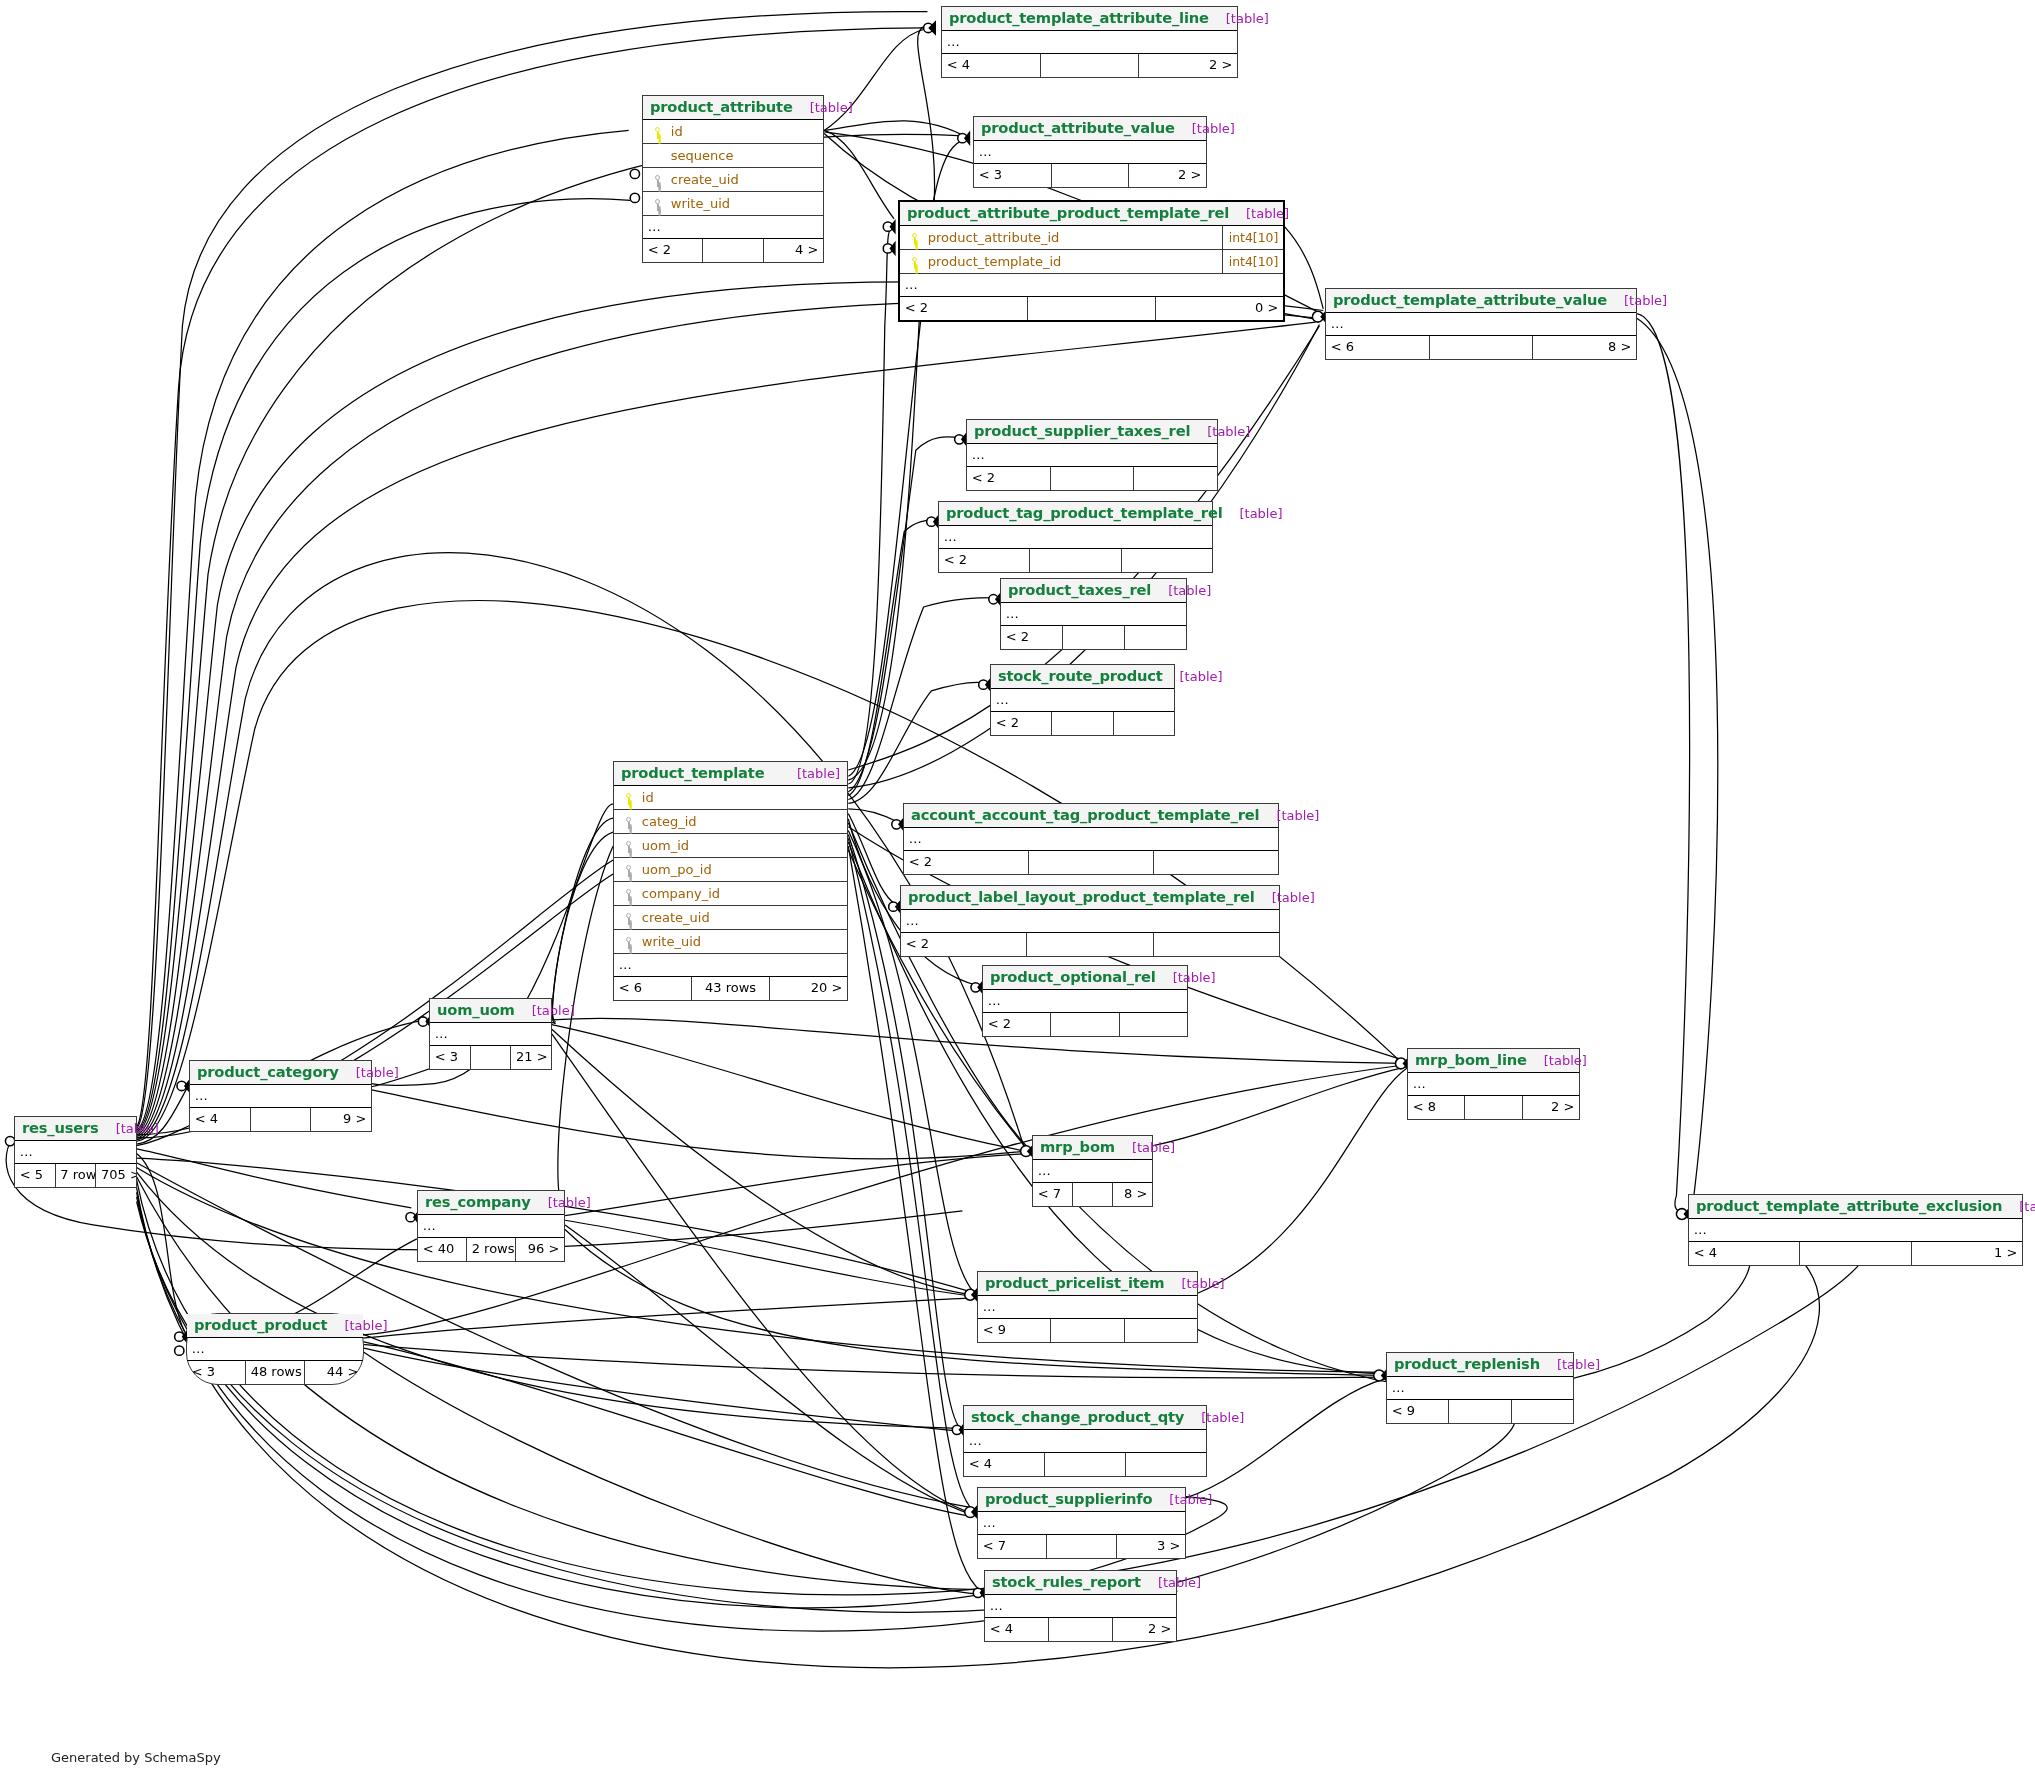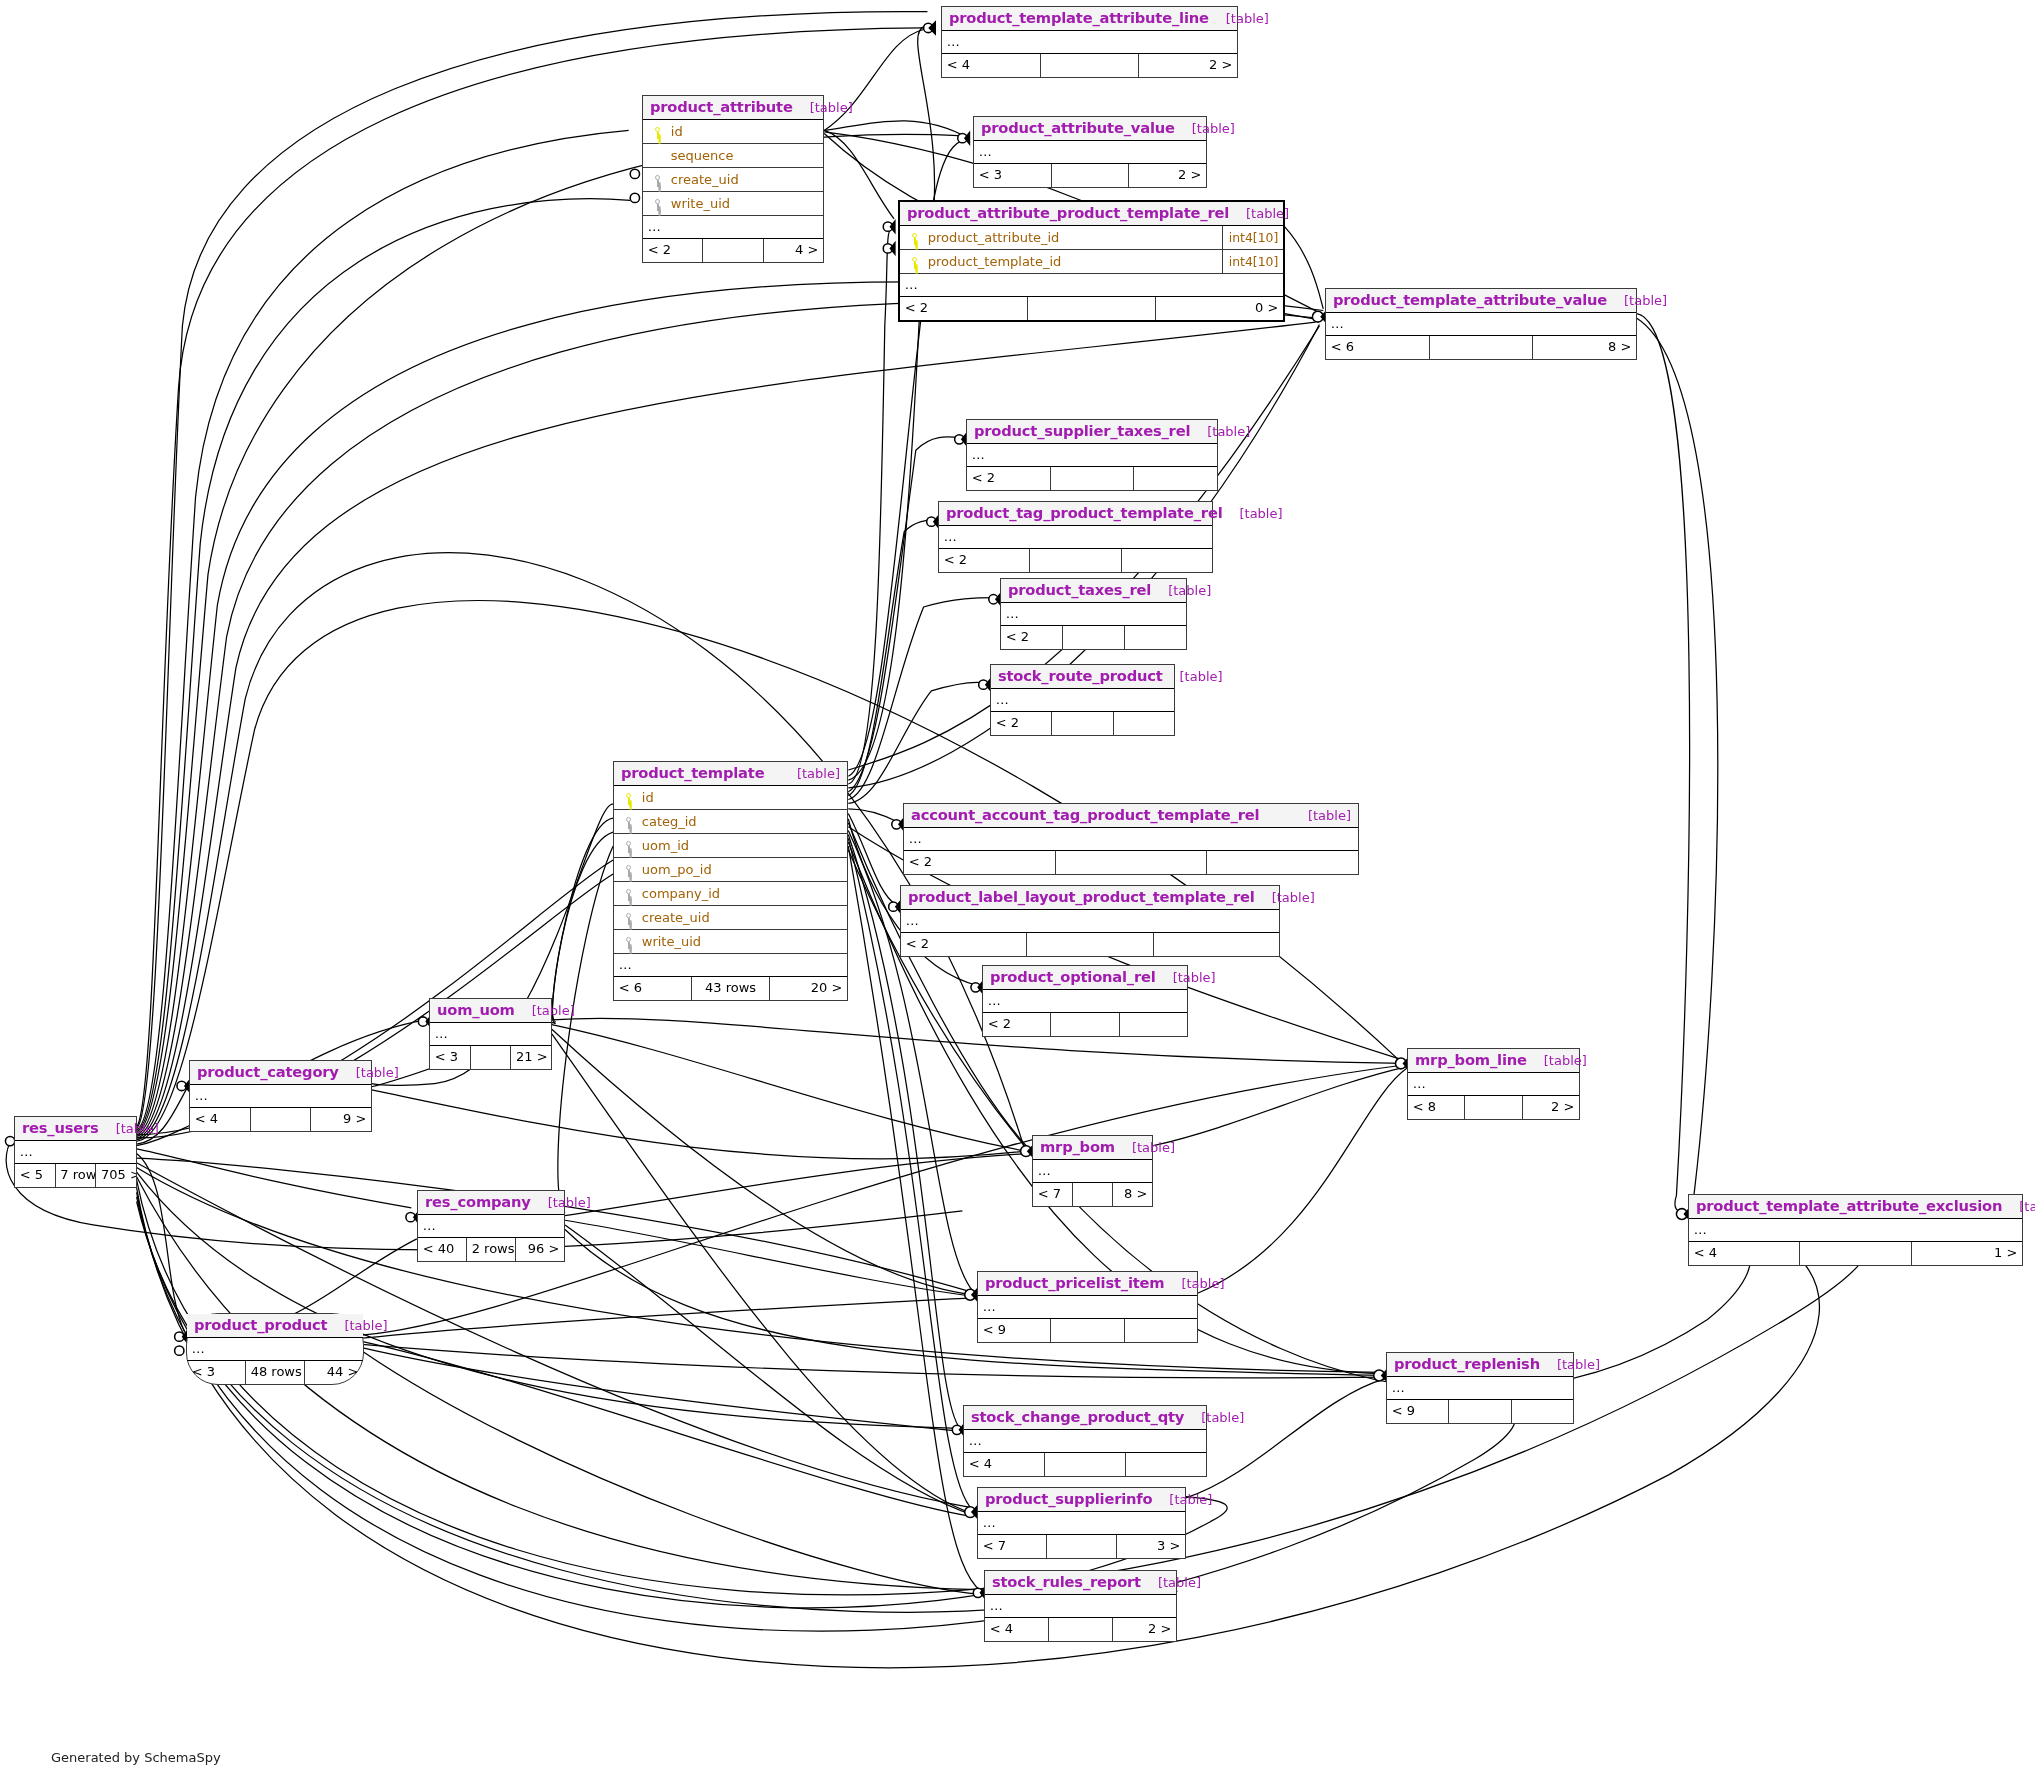--- a/index.html
+++ b/index.html
@@ -36,21 +36,21 @@
     align-items: baseline;
     justify-content: space-between;
     background: #f4f4f4;
     border-bottom: 1.6px solid #000000;
     padding: 2.3px 7px 3.9px 7px;
     white-space: nowrap;
   }
   .tbl-name {
     font-weight: bold;
     font-size: 14.7px;
-    color: #a21caf;
+    color: #15803d;
     letter-spacing: -0.2px;
   }
   .tbl-kind {
     font-size: 13px;
     color: #a21caf;
     padding-left: 17px;
   }
   .col-row {
     display: flex;
     align-items: center;
@@ -474,21 +474,21 @@
         <span class="col-keycell"><span class="key fk"></span></span>
         <span class="col-name">write_uid</span>
       </div>
       <div class="col-row col-ellipsis">…</div>
       <div class="tbl-foot">
         <span class="foot-cell">&lt; 6</span>
         <span class="foot-cell mid">43 rows</span>
         <span class="foot-cell">20 &gt;</span>
       </div>
     </div>
-    <div class="table-node" style="left: 903px; top: 803px; width: 456px;">
+    <div class="table-node" style="left: 903px; top: 803px; width: 376px;">
       <div class="tbl-head">
         <span class="tbl-name">account_account_tag_product_template_rel</span>
         <span class="tbl-kind">[table]</span>
       </div>
       <div class="col-row col-ellipsis">…</div>
       <div class="tbl-foot">
         <span class="foot-cell">&lt; 2</span>
         <span class="foot-cell mid"></span>
         <span class="foot-cell"></span>
       </div>

